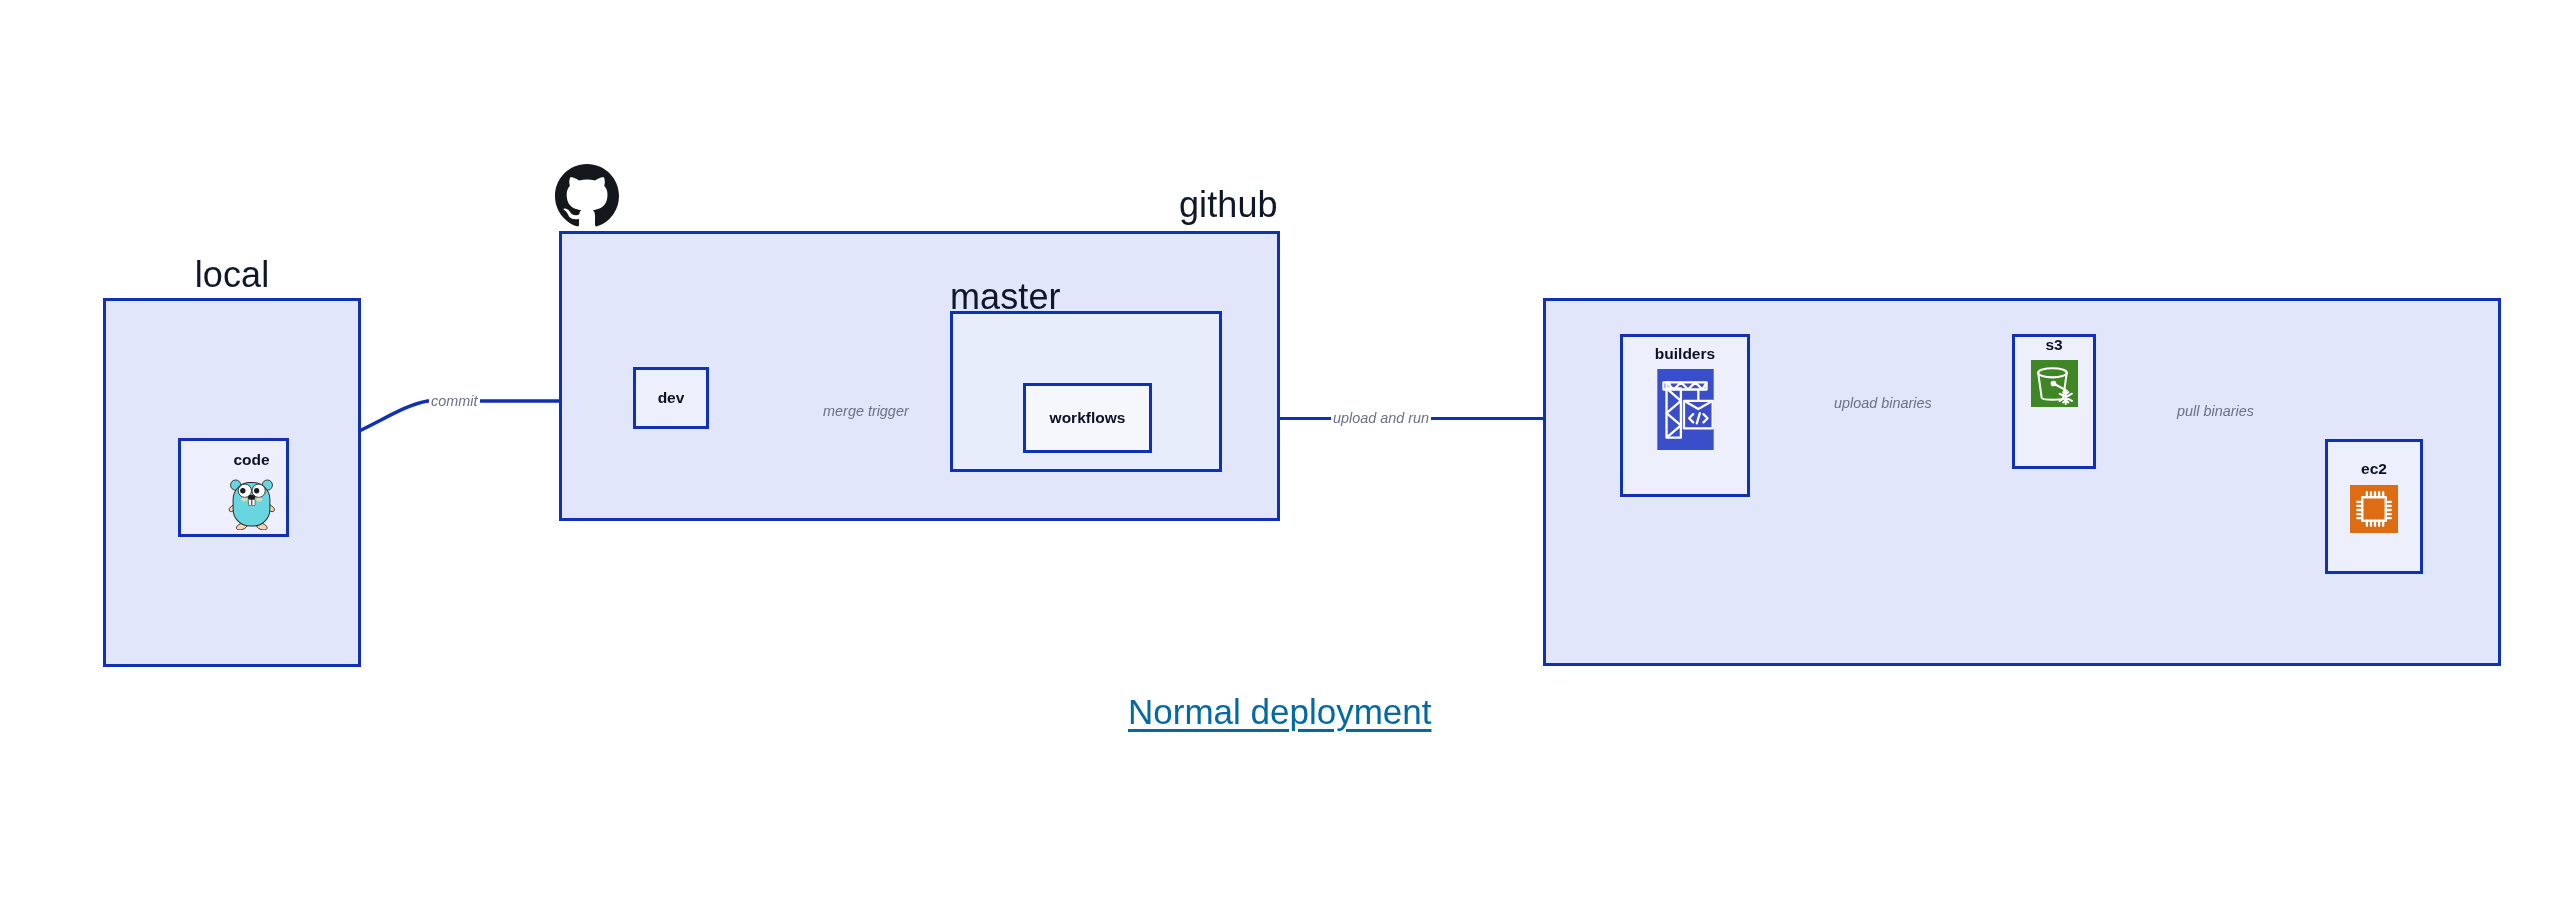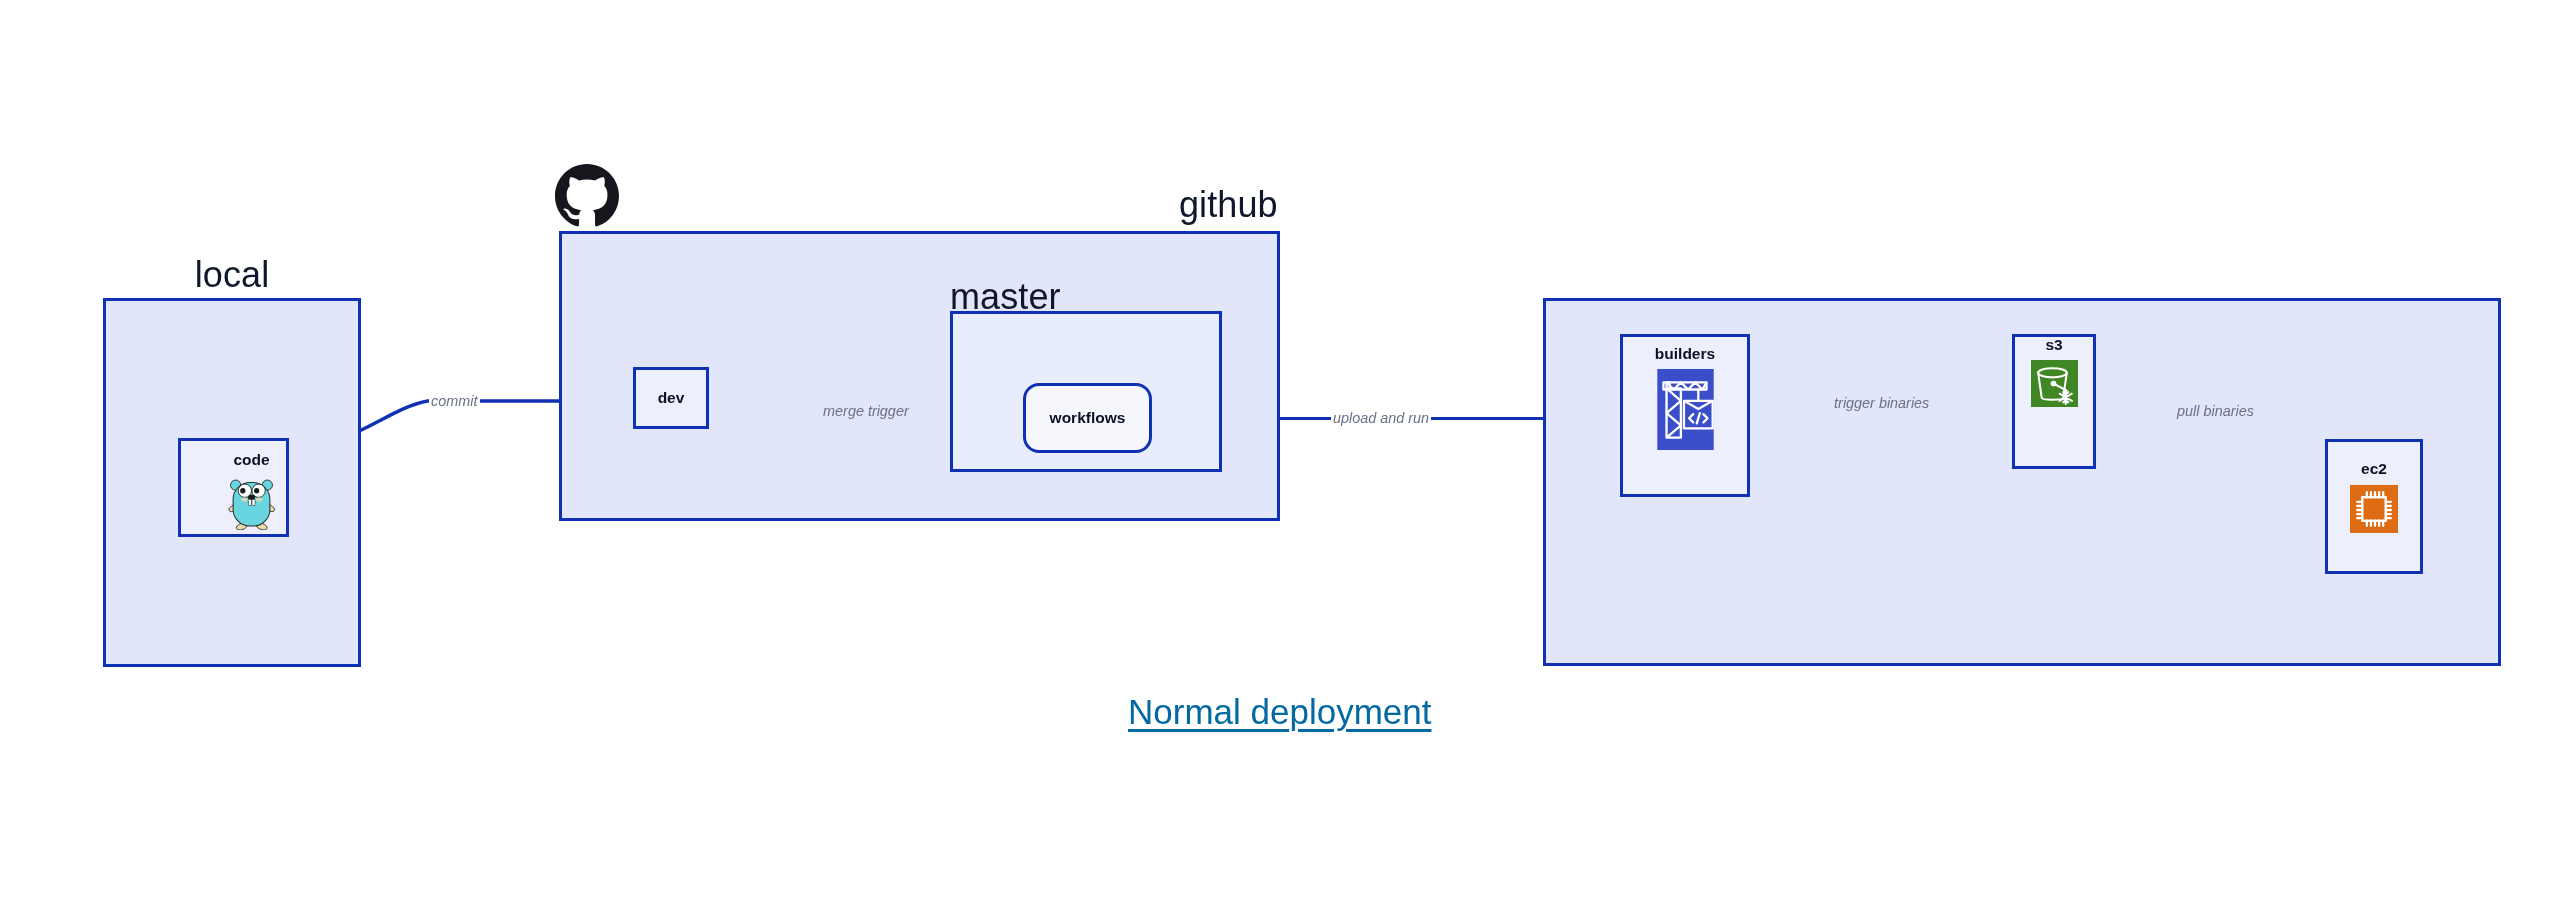--- a/index.html
+++ b/index.html
@@ -42,21 +42,20 @@
     position: absolute;
     box-sizing: border-box;
     background: #edf0fc;
     border: 3.1px solid #1131b4;
     display: flex;
     flex-direction: column;
     align-items: center;
   }
   .node-box.white {
     background: #f5f7fd;
-    border-radius: 16px;
   }
   .node-label {
     color: #0d1126;
     font-size: 15.5px;
     font-weight: 700;
     line-height: 1;
     white-space: nowrap;
   }
   .node-icon {
     display: block;
@@ -257,20 +256,20 @@
       </svg>
     </span>
   </div>
 
   <div class="edge-label" style="left:429px; top:394px;">commit</div>
 
   <div class="edge-label on-fill" style="left:821px; top:404px;">merge trigger</div>
 
   <div class="edge-label" style="left:1331px; top:411px;">upload and run</div>
 
-  <div class="edge-label on-fill" style="left:1832px; top:396px;">trigger binaries</div>
+  <div class="edge-label on-fill" style="left:1832px; top:396px;">upload binaries</div>
 
   <div class="edge-label on-fill" style="left:2175px; top:404px;">pull binaries</div>
 
   <div id="diagram-title" style="left:1128px; top:694px;">Normal deployment</div>
 
 </div>
 
 
 </body></html>

